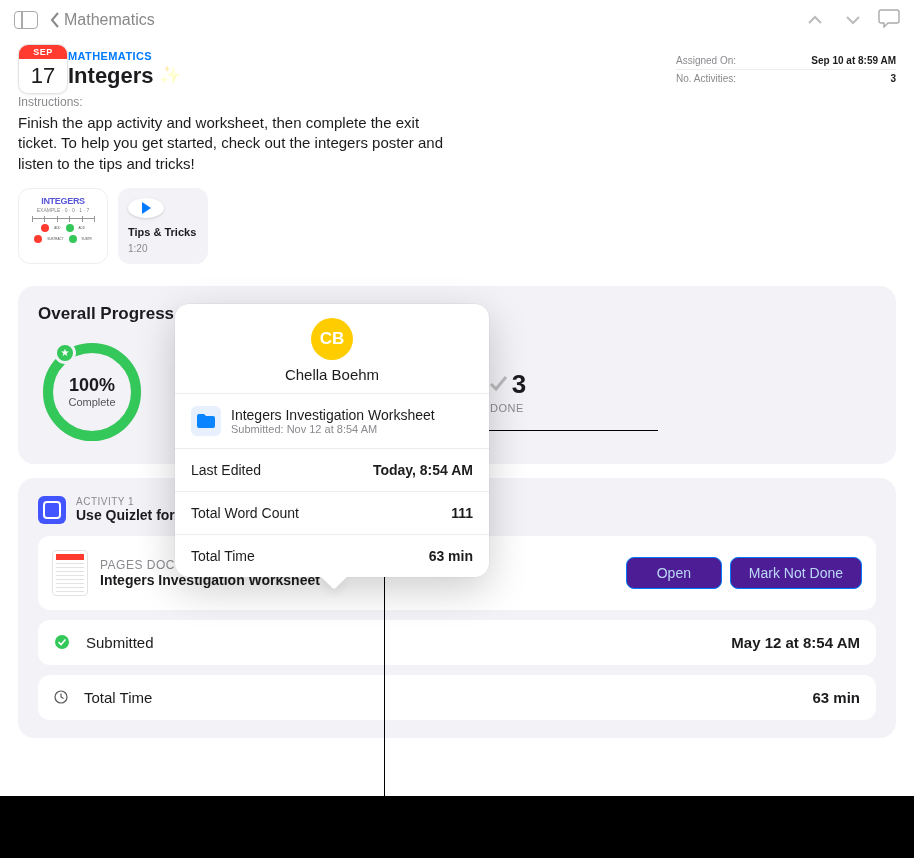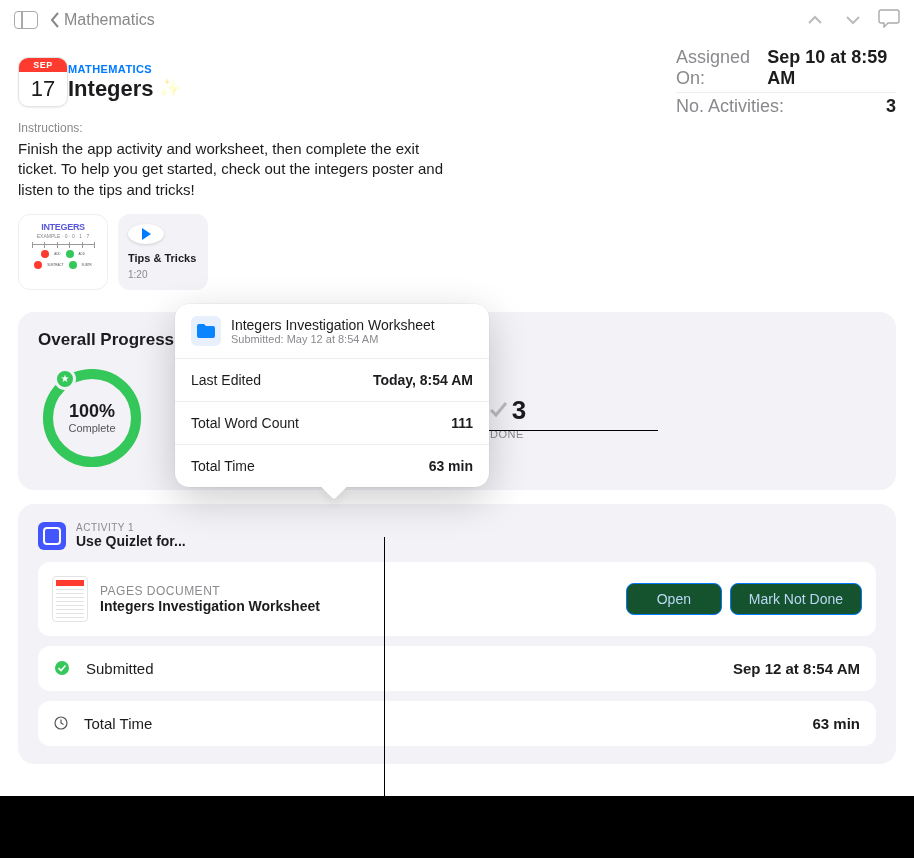--- a/index.html
+++ b/index.html
@@ -49,21 +49,21 @@
       box-shadow: 0 1px 2px rgba(0,0,0,0.08);
     }
     .cal-top { background:#ff3b30; color:#fff; text-align:center; font-size:9px; font-weight:600; padding:2px 0; letter-spacing:0.5px;}
     .cal-day { flex:1; display:flex; align-items:center; justify-content:center; font-size:22px; font-weight:400; }
     .title-col { flex: 1; }
     .subject { color:#007aff; font-size:11px; font-weight:600; letter-spacing:0.4px; }
     .title-row { display:flex; align-items:center; gap:6px; }
     .title { font-size:22px; font-weight:700; margin-top:1px; }
     .sparkle { font-size:18px; filter: saturate(0.3) brightness(1.3); }
     .due { color:#8a8a8e; font-size:10px; font-weight:600; letter-spacing:0.3px; margin-top:4px; }
-    .meta-col { font-size:18px; color:#8a8a8e; }
+    .meta-col { font-size:10px; color:#8a8a8e; }
     .meta-row { display:flex; justify-content:space-between; width: 220px; padding: 3px 0; border-bottom:1px solid #ececec;}
     .meta-row:last-child { border-bottom:none; }
     .meta-val { color:#1c1c1e; font-weight:600; }
 
     .instr-label { color:#8a8a8e; font-size:12px; margin-top:1px; }
     .instr-body { font-size:15px; margin-top:4px; max-width:430px; line-height:1.35; }
 
     .attach-row { display:flex; gap:10px; margin-top:14px; }
     .attach { width:90px; }
     .attach-thumb {
@@ -133,21 +133,21 @@
       display:flex; align-items:center; gap:12px;
     }
     .doc-thumb { width:36px; height:46px; border:1px solid #e3e3e3; border-radius:4px; background:#fff; position:relative; overflow:hidden; }
     .doc-thumb::before{content:''; position:absolute; top:3px; left:3px; right:3px; height:6px; background:#ff3b30;}
     .doc-thumb::after{content:''; position:absolute; top:12px; left:3px; right:3px; bottom:3px;
       background:repeating-linear-gradient(#e3e3e3 0 1px, transparent 1px 4px);}
     .doc-meta-label { font-size:12px; color:#8a8a8e; letter-spacing:0.5px; }
     .doc-title { font-size:14px; font-weight:700; }
     .btn-row { margin-left:auto; display:flex; gap:8px; }
     .pill-btn {
-      border:1.5px solid #007aff; color:#bcd7f6; background:#14532d;
+      border:1.5px solid #007aff; color:#bcd7f6; background:#4c1d95;
       padding:7px 18px; border-radius:8px; font-size:14px; font-weight:500;
       min-width:96px; text-align:center;
     }
 
     .info-row {
       background:#fff; border-radius:12px; margin-top:10px; padding:14px 16px;
       display:flex; align-items:center; gap:16px; font-size:15px;
     }
     .info-row .val { margin-left:auto; font-weight:600; }
     .circle-check { width:16px; height:16px; }
@@ -359,44 +359,48 @@
         <div class="pill-btn">Mark Not Done</div>
       </div>
     </div>
 
     <div class="info-row">
       <svg class="circle-check" viewBox="0 0 16 16">
           <circle cx="8" cy="8" r="7" fill="#34c759"></circle>
           <path d="M4.5 8.2 L7 10.5 L11.5 5.5" fill="none" stroke="#fff" stroke-width="1.6"></path>
         </svg>
       <span>Submitted</span>
-      <span class="val">Sep 12 at 8:54 AM</span>
+      <span class="val">May 12 at 8:54 AM</span>
     </div>
 
     <div class="info-row">
       <svg class="clock-icon" viewBox="0 0 14 14">
           <circle cx="7" cy="7" r="6" fill="none" stroke="#555" stroke-width="1.2"></circle>
           <path d="M7 3.5 V7 L9.5 8.5" fill="none" stroke="#555" stroke-width="1.2"></path>
         </svg>
       <span>Total Time</span>
       <span class="val">63 min</span>
     </div>
   </div>
 </div>
 
 <div class="popover">
+  <div class="pop-head">
+    <div class="avatar">CB</div>
+    <div class="student-name">Chella Boehm</div>
+  </div>
   <div class="pop-item">
     <div class="folder-icon">
       <svg viewBox="0 0 20 16">
           <path d="M1 3 a2 2 0 0 1 2 -2 h5 l2 2 h7 a2 2 0 0 1 2 2 v8 a2 2 0 0 1 -2 2 h-14 a2 2 0 0 1 -2 -2 z" fill="#0a84ff"></path>
         </svg>
     </div>
     <div>
       <div class="pop-item-title">Integers Investigation Worksheet</div>
-      <div class="pop-item-sub">Submitted: May 12 at 8:54 AM</div>
+      <div class="pop-item-sub">Submitted: Nov 12 at 8:54 AM</div>
     </div>
   </div>
   <div class="pop-row">
     <span>Last Edited</span>
     <span class="pop-row-val">Today, 8:54 AM</span>
   </div>
   <div class="pop-row">
     <span>Total Word Count</span>
     <span class="pop-row-val">111</span>
   </div>

